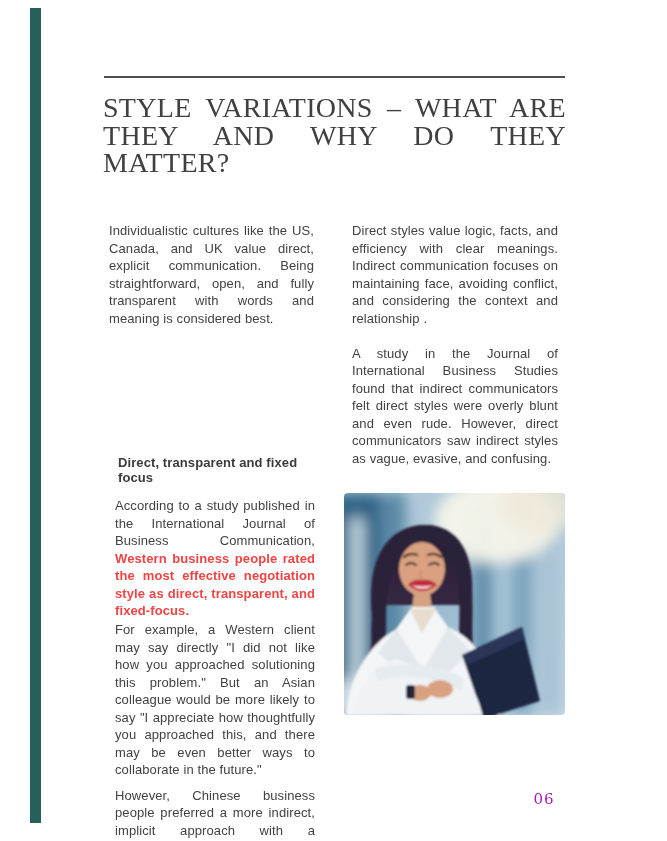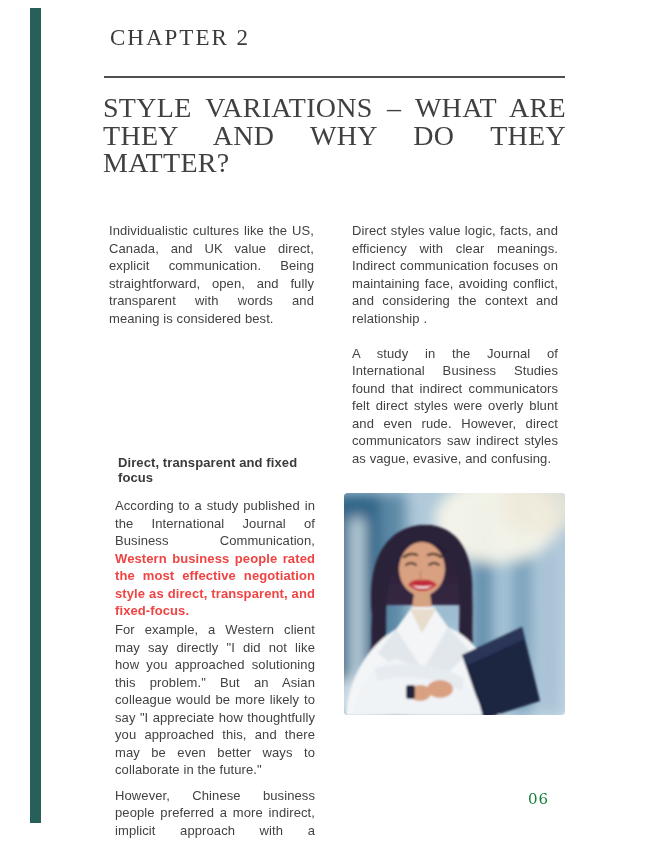--- a/index.html
+++ b/index.html
@@ -48,34 +48,33 @@
   .study-para{position:absolute;left:107px;top:489px;width:216px;}
   .study-para .bold{font-weight:700;color:#ef4444;}
   .lower-left{position:absolute;left:107px;top:613px;width:216px;}
   .photo-frame{
     position:absolute;left:344px;top:493px;width:221px;height:222px;
     border-radius:4px;overflow:hidden;
   }
   .photo-frame svg{display:block;width:100%;height:100%;}
   .page-number{
     position:absolute;left:528px;top:790px;width:32px;
-    text-align:left;
+    text-align:center;
     font-family:"DejaVu Serif","Liberation Serif",serif;
     font-variant-numeric:oldstyle-nums;
-    font-size:15px;color:#15803d;letter-spacing:1px;
+    font-size:15px;color:#a21caf;letter-spacing:1px;
   }
 </style>
 </head>
 <body>
 
 <div class="page" style="background: rgb(255, 255, 255);">
 
   <div class="accent-bar" style="background: rgb(39, 95, 90);"></div>
 
-  <div class="chapter-label">CHAPTER 2</div>
 
   <div class="title-rule"></div>
 
   <div class="main-title">
     <div class="tline">STYLE VARIATIONS – WHAT ARE</div>
     <div class="tline">THEY AND WHY DO THEY MATTER?</div>
   </div>
 
   <div class="bodytext col-left-top">
     <p>Individualistic cultures like the US, Canada, and UK value direct, explicit communication. Being straightforward, open, and fully transparent with words and meaning is considered best.</p>

